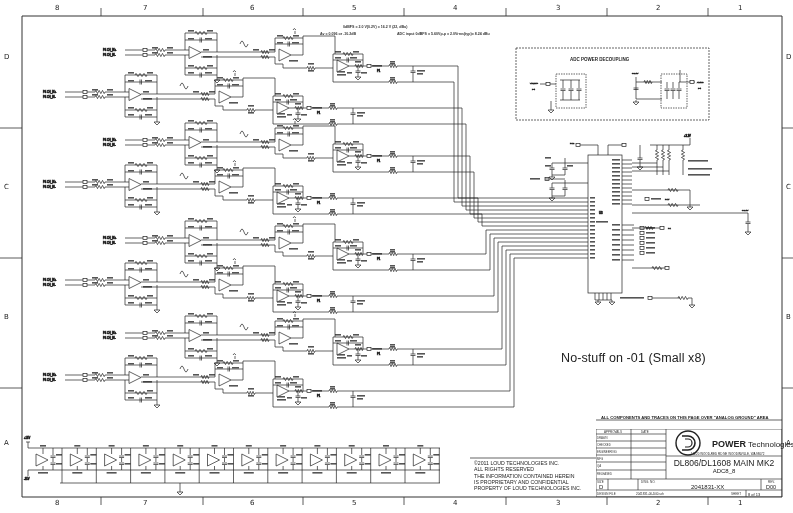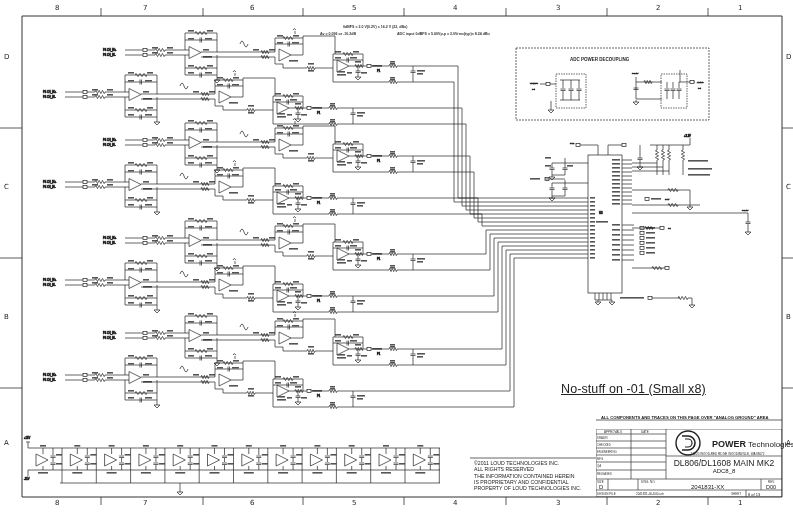--- a/index.html
+++ b/index.html
@@ -1,20 +1,20 @@
 <!DOCTYPE html>
 <html><head>
 <meta charset="utf-8">
 <style>
   html,body{margin:0;padding:0;background:#ffffff;}
   body{width:793px;height:513px;position:relative;overflow:hidden;font-family:"Liberation Sans",sans-serif;color:#111;}
   #sheet{position:absolute;left:0;top:0;width:793px;height:513px;}
   .zone-label{position:absolute;font-size:7px;color:#222;font-family:"DejaVu Sans",sans-serif;}
   .note{position:absolute;font-family:"Liberation Sans",sans-serif;}
-  #nostuff{left:561px;top:382px;font-size:12.5px;color:#222;letter-spacing:0.1px;text-decoration:underline;}
+  #nostuff{left:561px;top:351px;font-size:12.5px;color:#222;letter-spacing:0.1px;}
   #groundnote{left:601px;top:415px;font-size:4.2px;font-weight:bold;color:#222;white-space:nowrap;}
   #copyright{position:absolute;left:474px;top:460px;width:120px;font-size:5.2px;line-height:6.3px;color:#222;}
   #copyright div{white-space:nowrap;}
   #adc-title{position:absolute;left:570px;top:57px;font-size:4.5px;font-weight:bold;color:#222;}
   #titleblock{position:absolute;left:596px;top:429px;width:186px;height:68px;}
   .tb-text{position:absolute;white-space:nowrap;color:#222;}
   #tb-company{left:116px;top:10px;font-size:8px;}
   #tb-company b{font-weight:bold;font-size:9px;}
   #tb-address{left:95px;top:23px;font-size:3px;}
   #tb-doc{left:70px;top:29px;font-size:8.5px;width:116px;text-align:center;}

